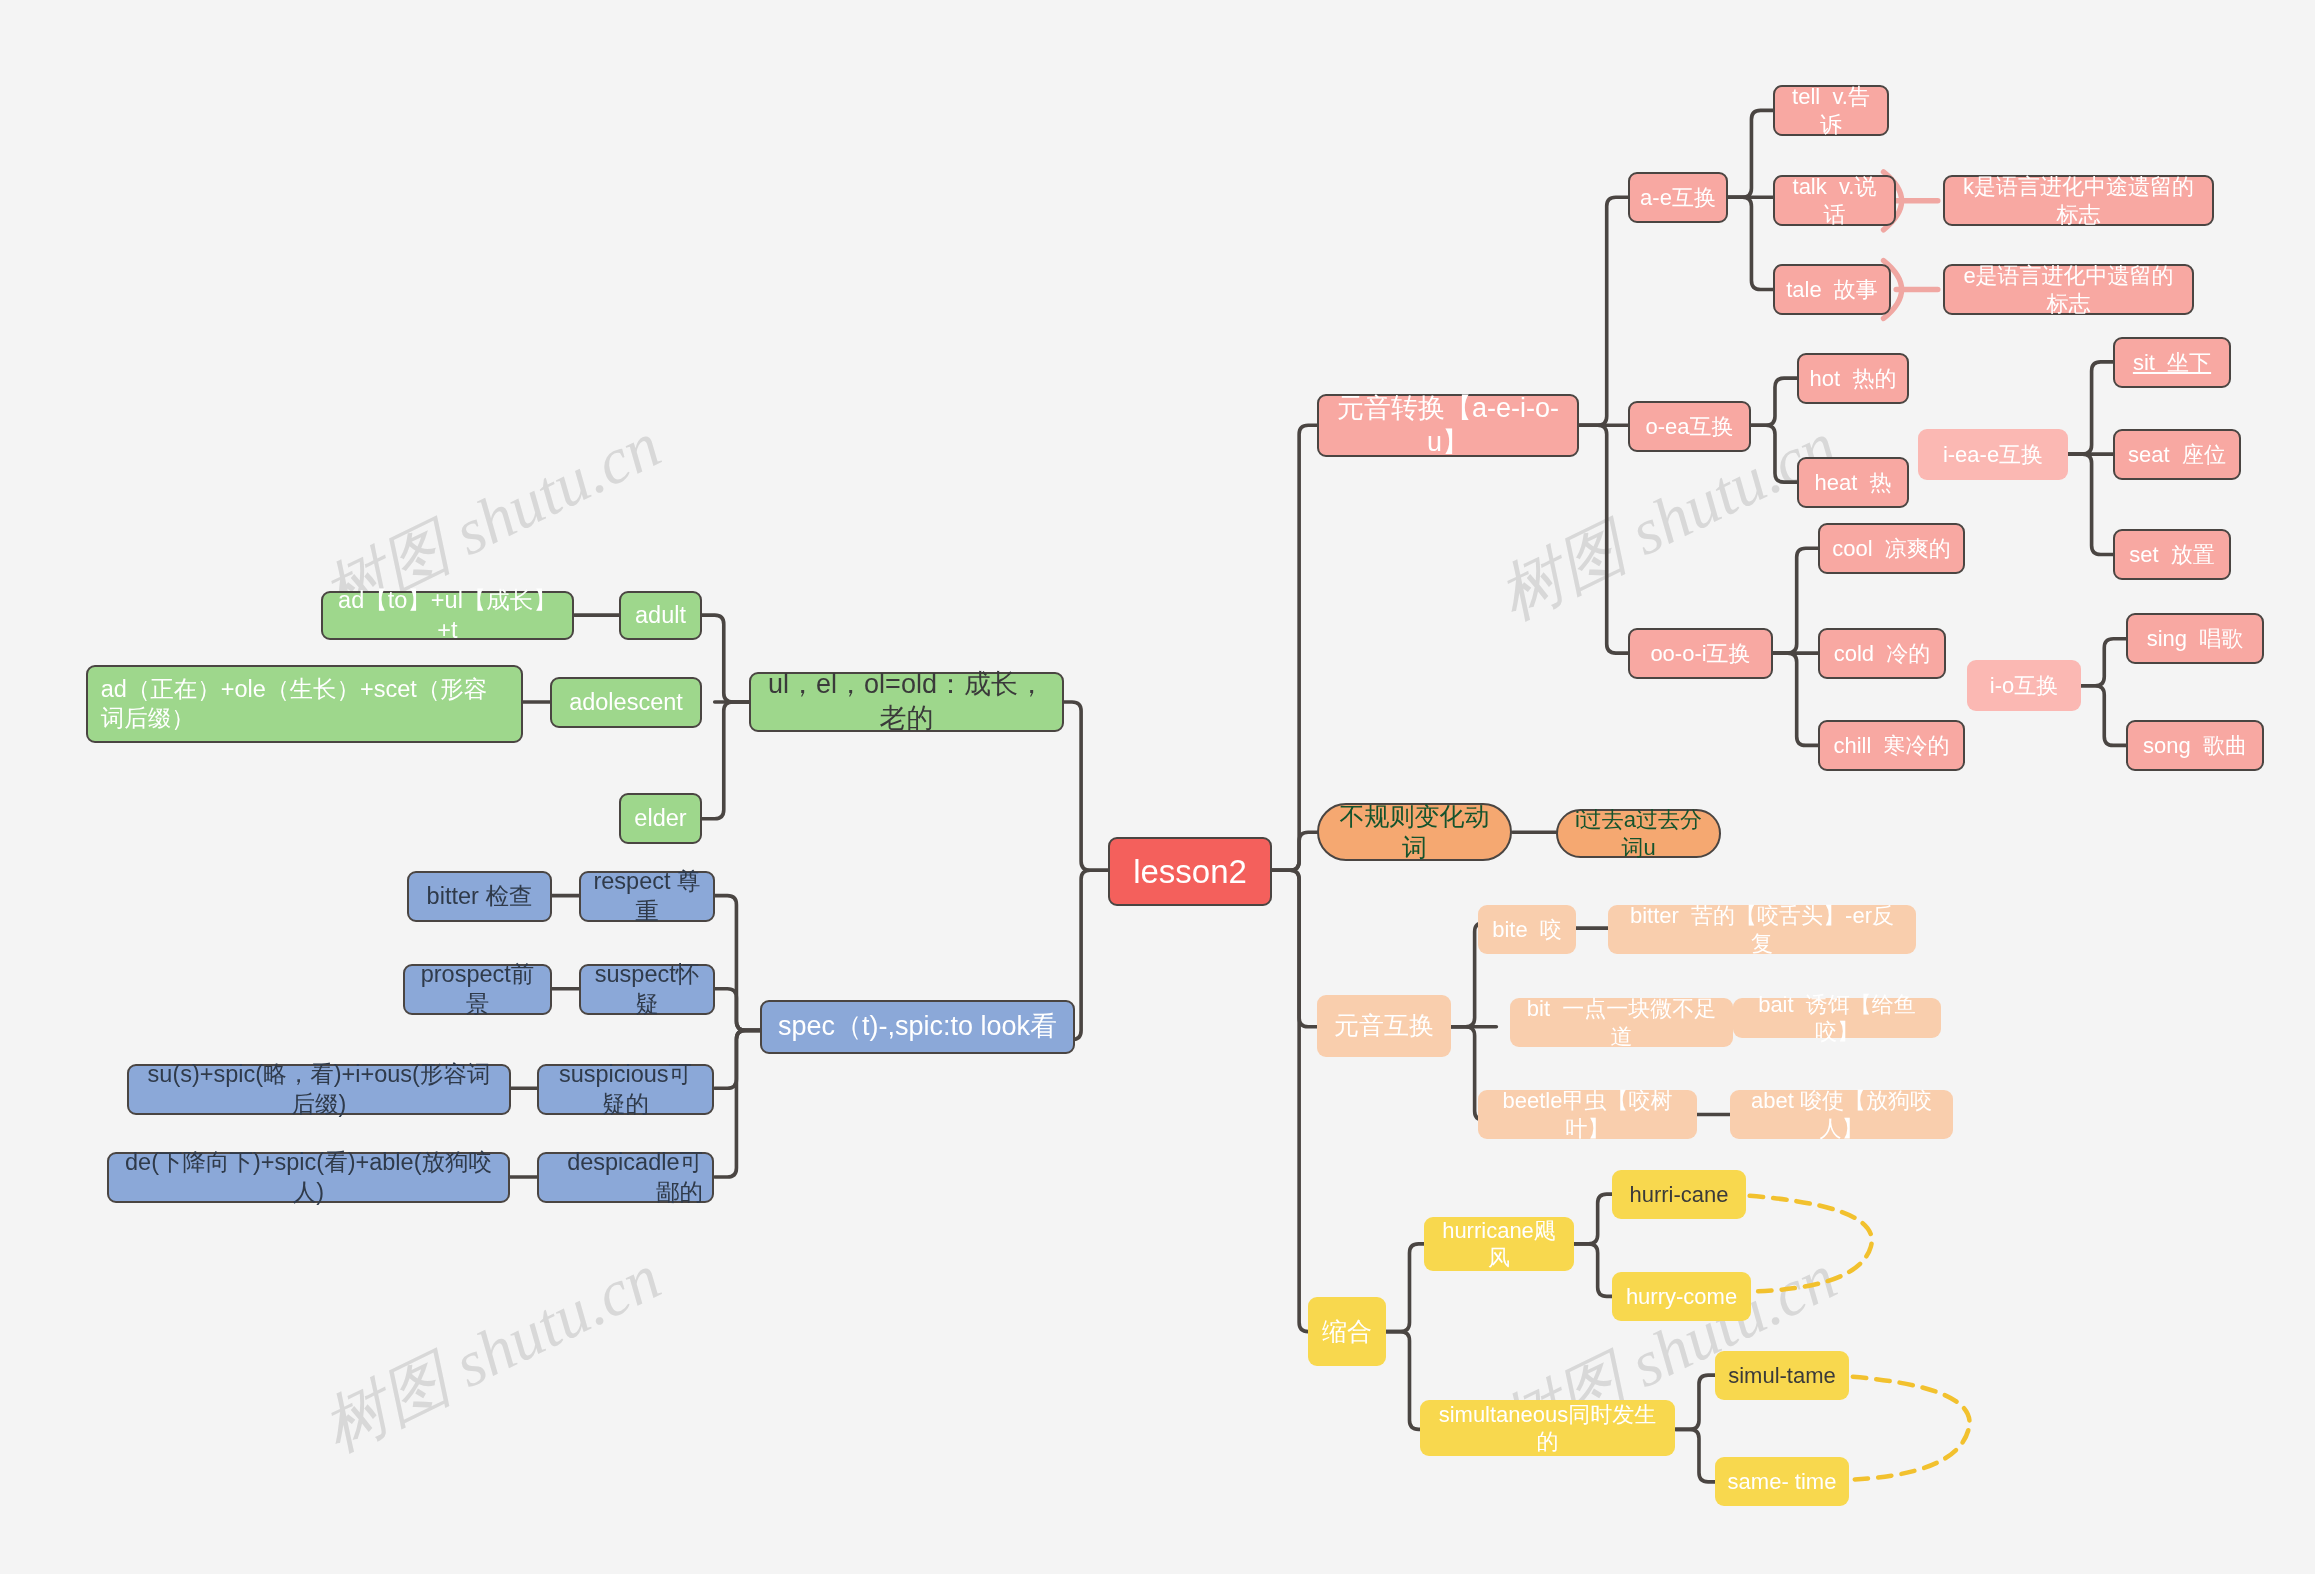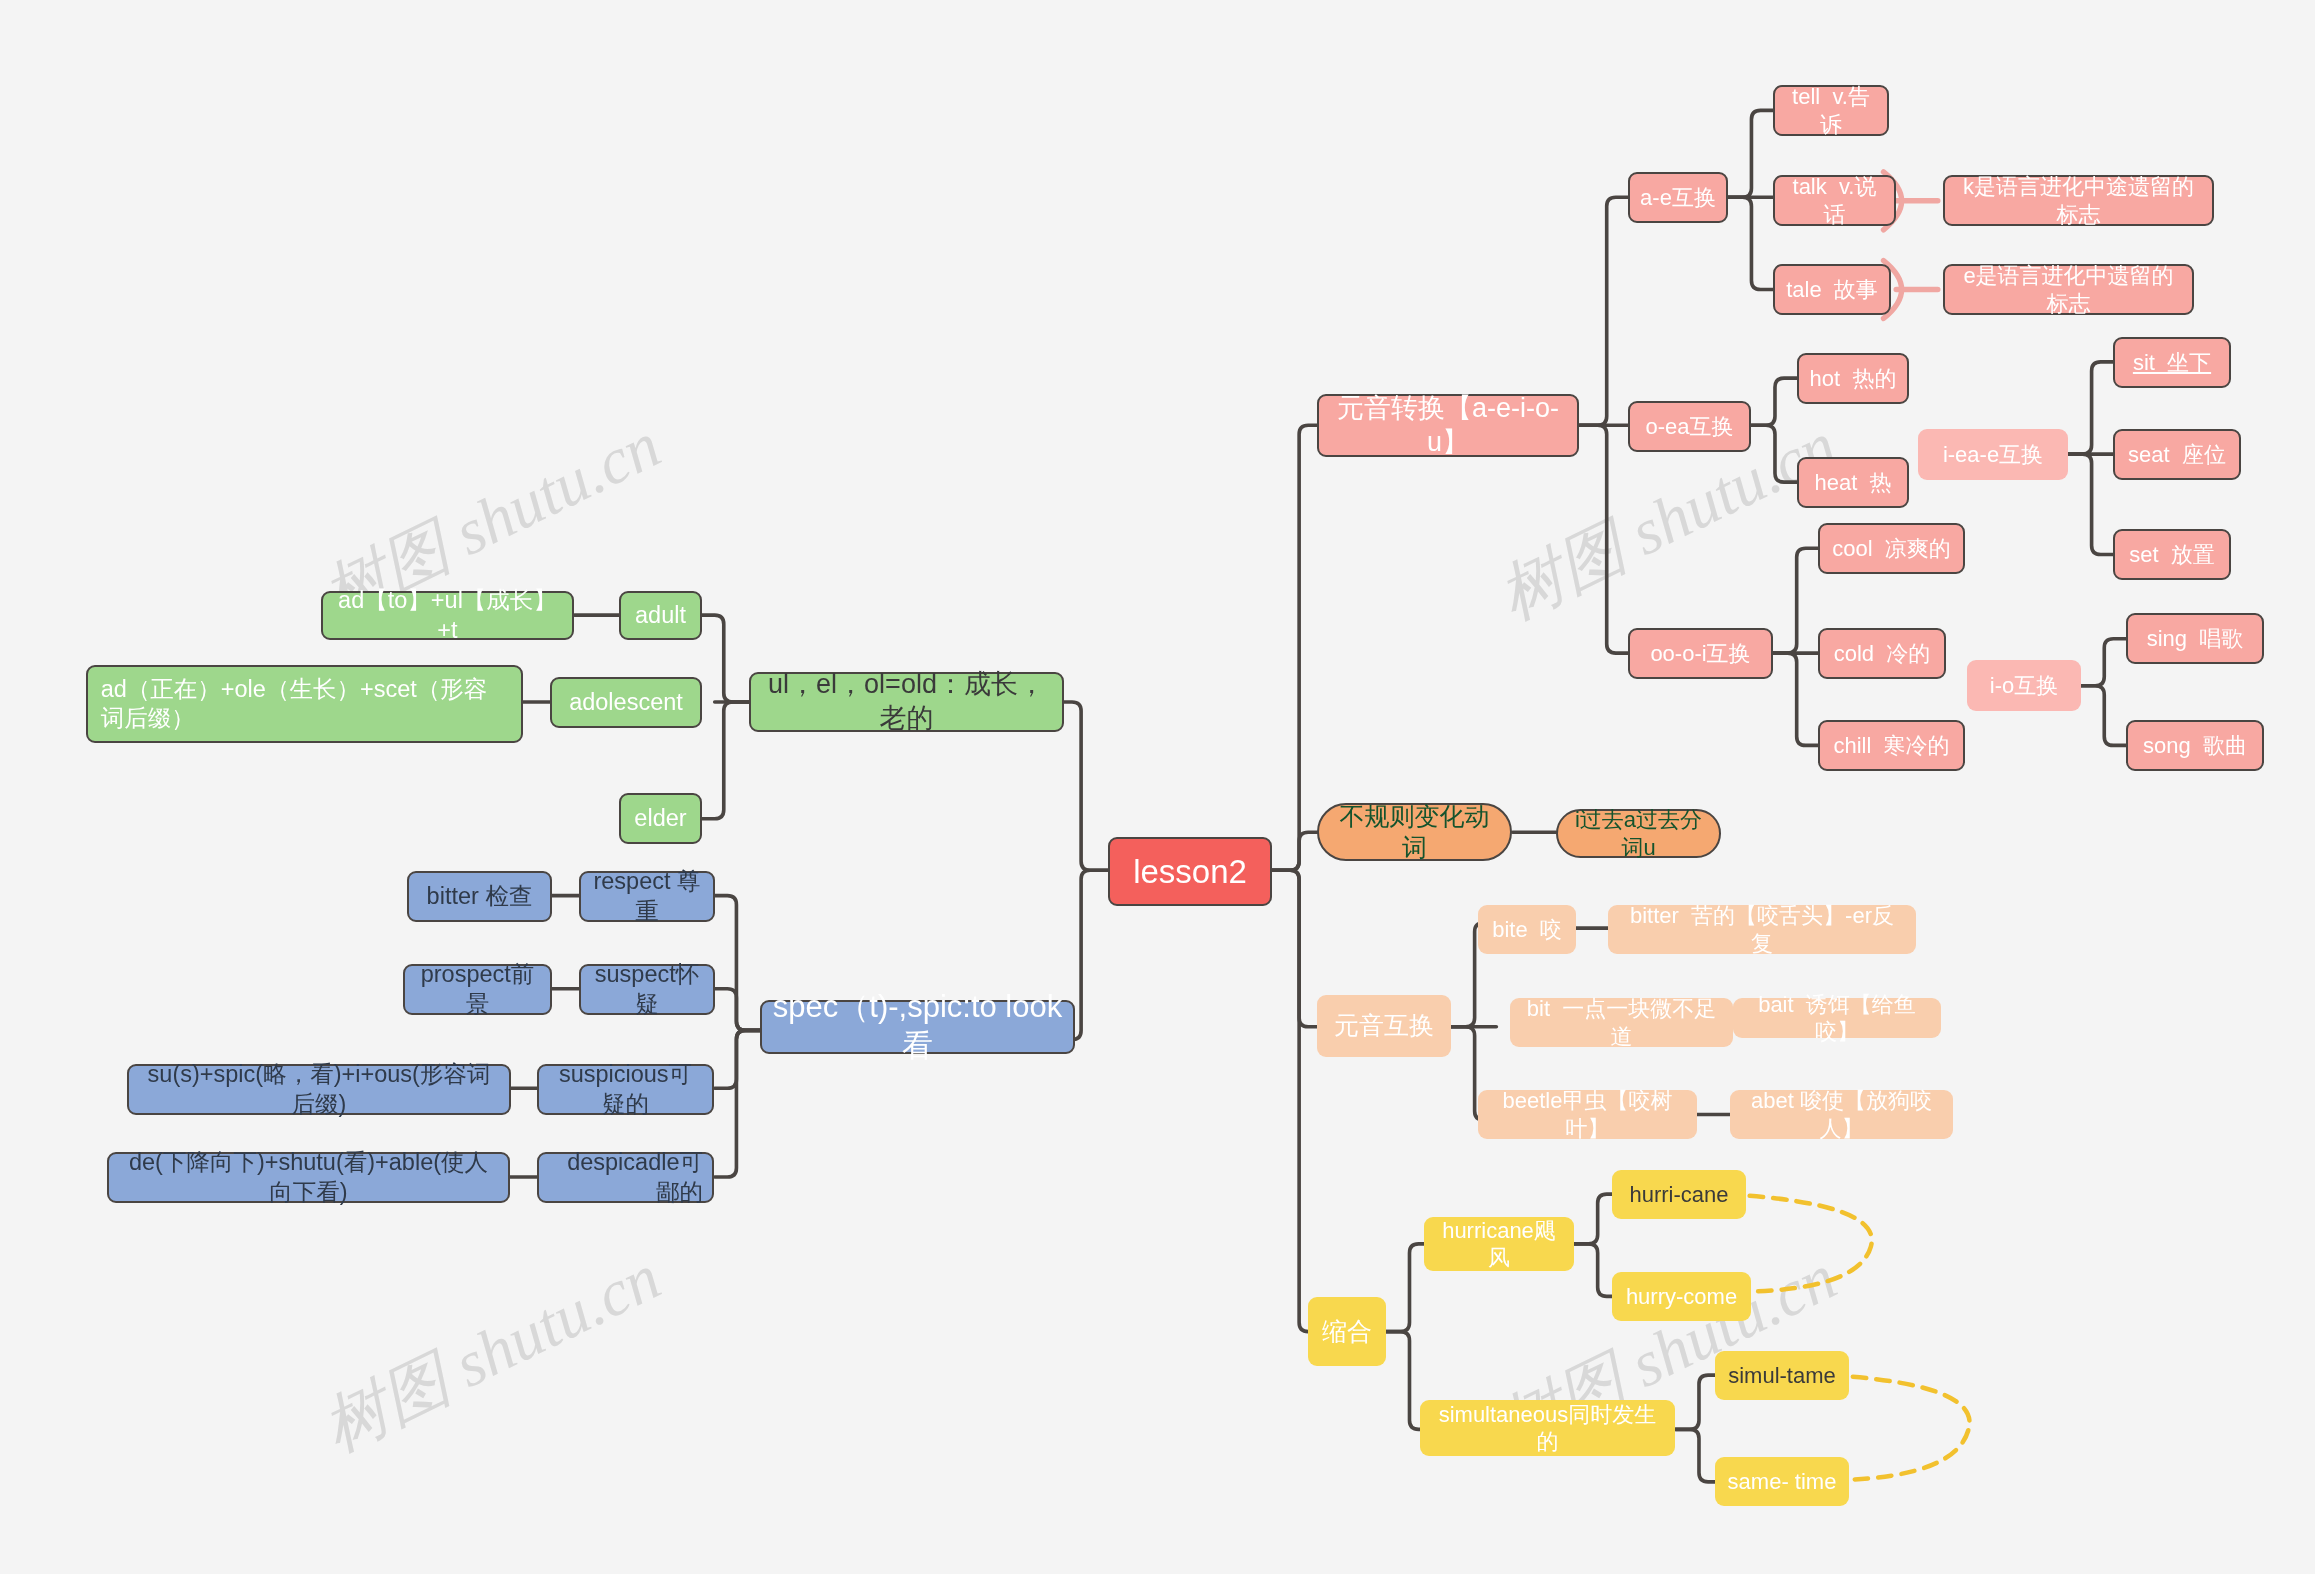--- a/index.html
+++ b/index.html
@@ -153,33 +153,33 @@
   <div class="node bd c-green-d" style="left:749px;top:672px;width:315px;height:60px;font-size:27px;">ul，el，ol=old：成长，老的</div>
 
   <div class="node bd c-green" style="left:619px;top:591px;width:83px;height:49px;font-size:23.5px;">adult</div>
   <div class="node bd c-green" style="left:321px;top:591px;width:253px;height:49px;font-size:23.5px;">ad【to】+ul【成长】+t</div>
 
   <div class="node bd c-green" style="left:550px;top:677px;width:152px;height:51px;font-size:23.5px;">adolescent</div>
   <div class="node bd c-green" style="left:86px;top:665px;width:437px;height:78px;font-size:23.5px;justify-content:flex-start;text-align:left;padding:5.4px 12.7px;">ad（正在）+ole（生长）+scet（形容词后缀）</div>
 
   <div class="node bd c-green" style="left:619px;top:793px;width:83px;height:51px;font-size:23.5px;">elder</div>
 
-  <div class="node bd c-blue" style="left:760px;top:1000px;width:315px;height:54px;font-size:31px;">spec（t)-,spic:to look看</div>
+  <div class="node bd c-blue" style="left:760px;top:1000px;width:315px;height:54px;font-size:27px;">spec（t)-,spic:to look看</div>
 
   <div class="node bd c-blue-d" style="left:579px;top:871px;width:136px;height:51px;font-size:23.5px;">respect 尊重</div>
   <div class="node bd c-blue-d" style="left:407px;top:871px;width:145px;height:51px;font-size:23.5px;">bitter 检查</div>
 
   <div class="node bd c-blue-d" style="left:579px;top:964px;width:136px;height:51px;font-size:23.5px;">suspect怀疑</div>
   <div class="node bd c-blue-d" style="left:403px;top:964px;width:149px;height:51px;font-size:23.5px;">prospect前景</div>
 
   <div class="node bd c-blue-d" style="left:537px;top:1064px;width:177px;height:51px;font-size:23.5px;">suspicious可疑的</div>
   <div class="node bd c-blue-d" style="left:127px;top:1064px;width:384px;height:51px;font-size:23.5px;">su(s)+spic(略，看)+i+ous(形容词后缀)</div>
 
   <div class="node bd c-blue-d" style="left:537px;top:1152px;width:177px;height:51px;font-size:23.5px;text-align:right;">despicadle可鄙的</div>
-  <div class="node bd c-blue-d" style="left:107px;top:1152px;width:403px;height:51px;font-size:23.5px;">de(下降向下)+shutu(看)+able(使人向下看)</div>
+  <div class="node bd c-blue-d" style="left:107px;top:1152px;width:403px;height:51px;font-size:23.5px;">de(下降向下)+spic(看)+able(放狗咬人)</div>
 
   <div class="node bd c-pink" style="left:1317px;top:394px;width:262px;height:63px;font-size:27px;">元音转换【a-e-i-o-u】</div>
 
   <div class="node bd c-pink" style="left:1628px;top:172px;width:100px;height:51px;font-size:22px;">a-e互换</div>
   <div class="node bd c-pink" style="left:1773px;top:85px;width:116px;height:51px;font-size:22px;">tell  v.告诉</div>
   <div class="node bd c-pink" style="left:1773px;top:175px;width:123px;height:51px;font-size:22px;">talk  v.说话</div>
   <div class="node bd c-pink" style="left:1943px;top:175px;width:271px;height:51px;font-size:22px;">k是语言进化中途遗留的标志</div>
   <div class="node bd c-pink" style="left:1773px;top:264px;width:118px;height:51px;font-size:22px;">tale  故事</div>
   <div class="node bd c-pink" style="left:1943px;top:264px;width:251px;height:51px;font-size:22px;">e是语言进化中遗留的标志</div>
 

